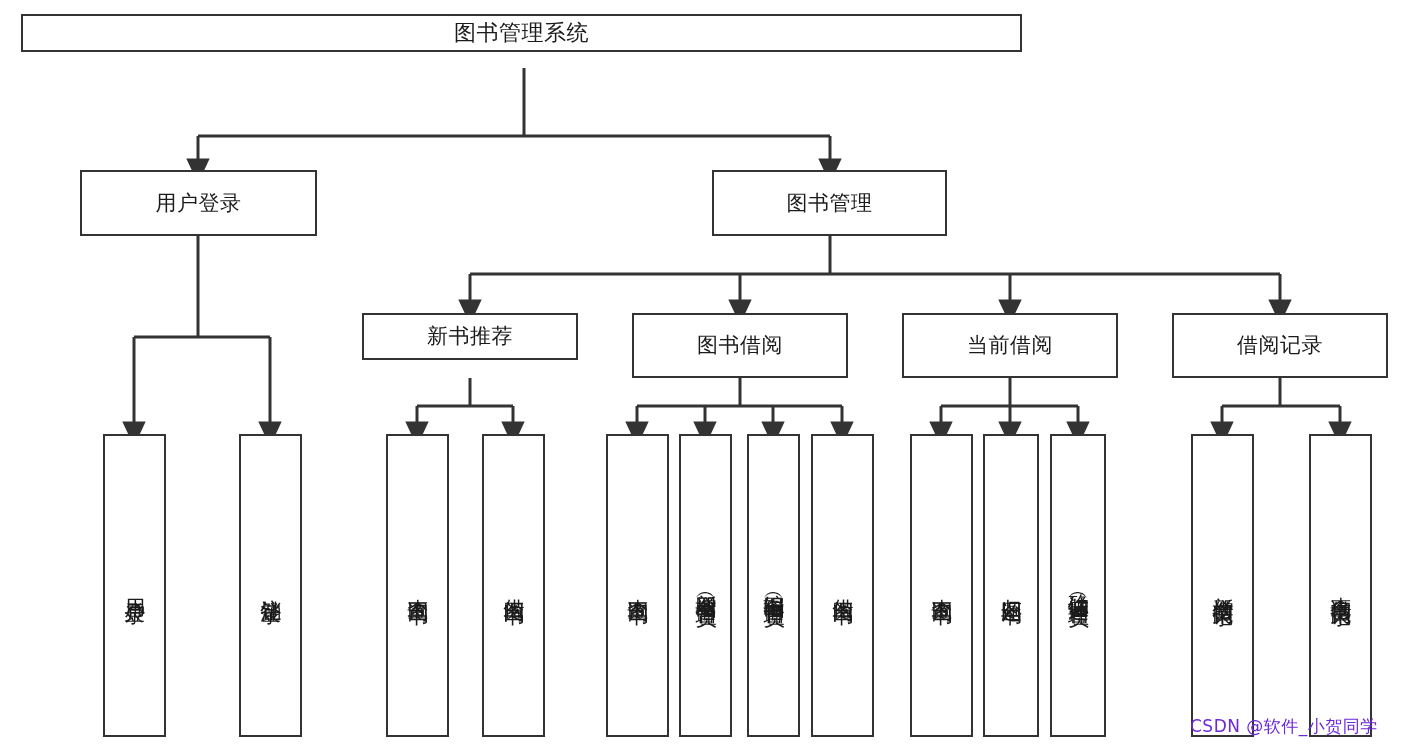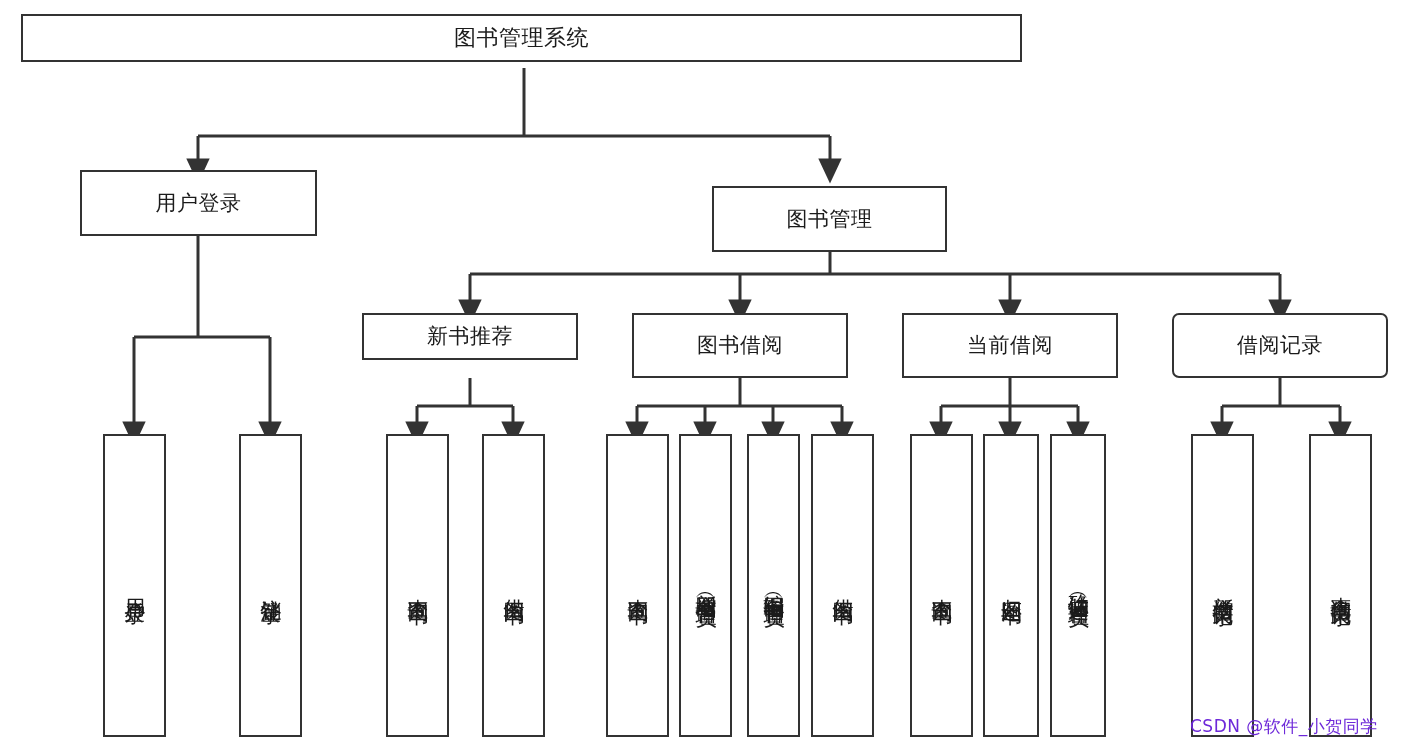--- a/index.html
+++ b/index.html
@@ -118,41 +118,41 @@
       <path d="M1010,406 L1010,425" marker-end="url(#arrow)"></path>
       <path d="M1078,406 L1078,425" marker-end="url(#arrow)"></path>
 
       <path d="M1280,378 L1280,406"></path>
       <path d="M1222,406 L1340,406"></path>
       <path d="M1222,406 L1222,425" marker-end="url(#arrow)"></path>
       <path d="M1340,406 L1340,425" marker-end="url(#arrow)"></path>
     </g>
   </svg>
 
-  <div class="node horizontal root" style="left:21px; top:14px; width:1001px; height:48px;">
+  <div class="node horizontal root" style="left:21px; top:14px; width:1001px; height:38px;">
     <span>图书管理系统</span>
   </div>
 
   <div class="node horizontal" style="left:80px; top:170px; width:237px; height:66px;">
     <span>用户登录</span>
   </div>
-  <div class="node horizontal" style="left:712px; top:170px; width:235px; height:66px;margin-top:16px;">
+  <div class="node horizontal" style="left:712px; top:170px; width:235px; height:66px;">
     <span>图书管理</span>
   </div>
 
   <div class="node horizontal" style="left:362px; top:313px; width:216px; height:47px;">
     <span>新书推荐</span>
   </div>
   <div class="node horizontal" style="left:902px; top:313px; width:216px; height:65px;">
     <span>当前借阅</span>
   </div>
   <div class="node horizontal" style="left:632px; top:313px; width:216px; height:65px;">
     <span>图书借阅</span>
   </div>
-  <div class="node horizontal" style="left:1172px; top:313px; width:216px; height:65px;border-radius:7px;">
+  <div class="node horizontal" style="left:1172px; top:313px; width:216px; height:65px;">
     <span>借阅记录</span>
   </div>
 
   <div class="node vertical" style="left:103px; top:434px; width:63px; height:303px;">
     <span class="vtext">用户登录</span>
   </div>
   <div class="node vertical" style="left:239px; top:434px; width:63px; height:303px;">
     <span class="vtext">注销登录</span>
   </div>
 

